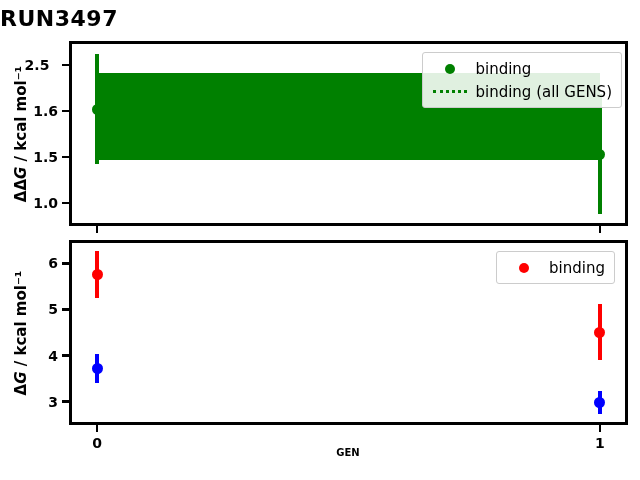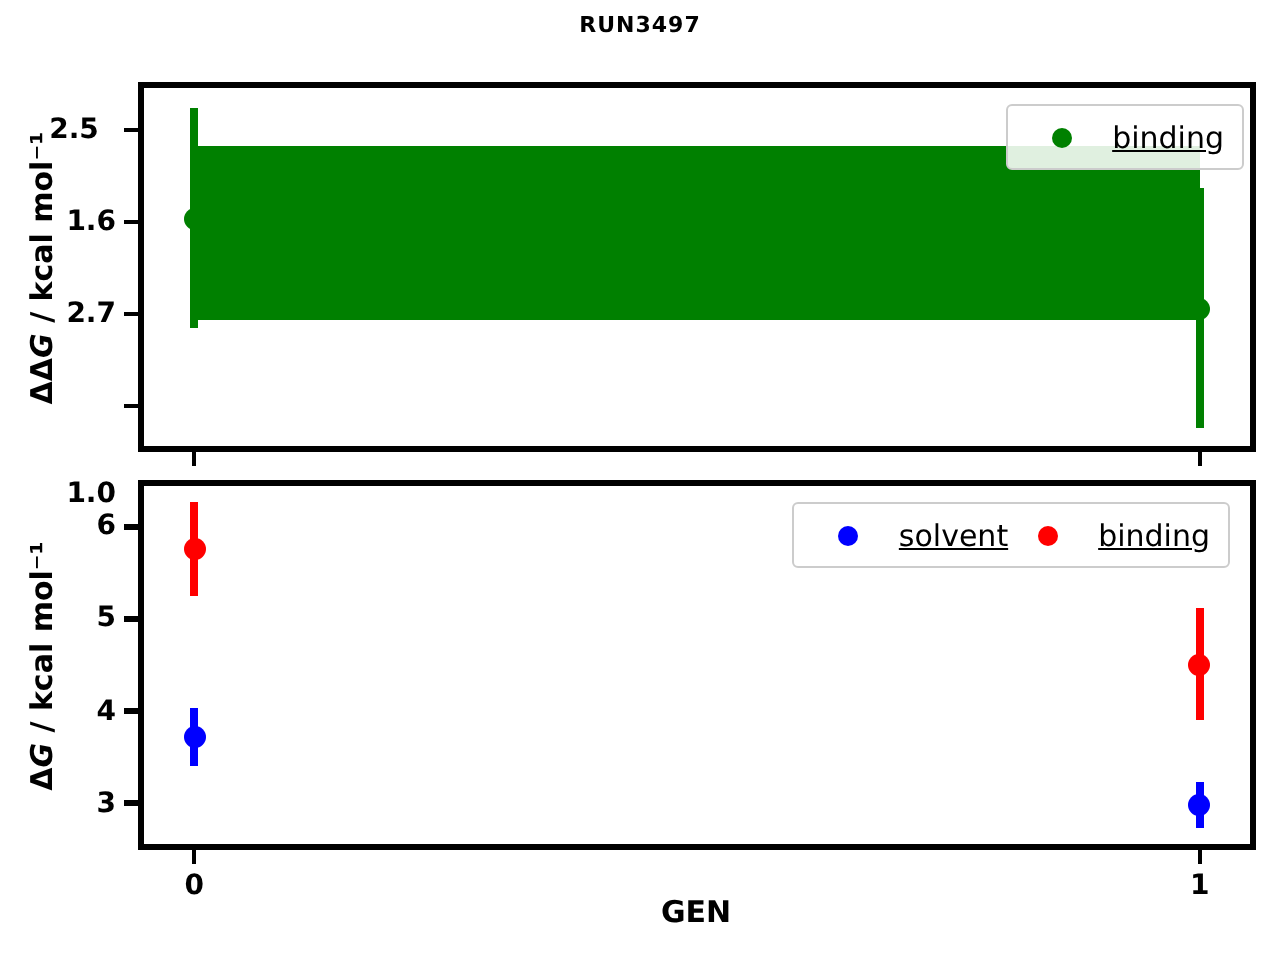--- a/index.html
+++ b/index.html
@@ -2,22 +2,22 @@
 <html><head>
 <meta charset="utf-8">
 <style>
   html,body{margin:0;padding:0;background:#ffffff;}
   .figure{
     position:relative;width:640px;height:480px;background:#ffffff;
     font-family:"DejaVu Sans","Liberation Sans",sans-serif;color:#000;
     overflow:hidden;
   }
   .suptitle{
-    position:absolute;top:6px;left:0;width:640px;text-align:center;
-    font-size:11px;font-weight:bold;letter-spacing:0.5px;
+    position:absolute;top:6px;left:0;width:640px;text-align:left;
+    font-size:22px;font-weight:bold;letter-spacing:0.5px;
   }
   .axes{
     position:absolute;box-sizing:content-box;border:3px solid #000;background:#ffffff;
   }
   #ax0{left:69px;top:41px;width:553px;height:179px;}
   #ax1{left:69px;top:240px;width:553px;height:179px;}
   .plot-layer{position:absolute;left:0;top:0;width:100%;height:100%;}
   .band{position:absolute;}
   .errbar{position:absolute;}
   .marker{position:absolute;border-radius:50%;}
@@ -26,26 +26,26 @@
     position:absolute;font-size:14px;font-weight:bold;line-height:18px;color:#000;
   }
   .ylabel{
     position:absolute;transform:translate(-50%,-50%) rotate(-90deg);
     white-space:nowrap;font-size:15px;font-weight:bold;
   }
   #ylabel0{left:21px;top:134px;}
   #ylabel1{left:21px;top:333px;}
   .xlabel{
     position:absolute;top:447px;left:348px;transform:translateX(-50%);
-    font-size:15px;font-weight:bold;
+    font-size:10px;font-weight:bold;
   }
   .legend{
     position:absolute;background:rgba(255,255,255,0.88);border:1px solid #cccccc;
-    border-radius:3px;padding:5px 9px;display:flex;flex-direction:row;gap:2px;
-    z-index:10;font-size:15px;line-height:20px;text-decoration:underline;
+    border-radius:3px;padding:5px 9px;display:flex;flex-direction:column;gap:2px;
+    z-index:10;font-size:15px;line-height:20px;
   }
   #legend0{top:8px;right:3px;}
   #legend1{top:8px;right:10px;}
   .legend-row{display:flex;align-items:center;height:21px;}
   .lmark{width:36px;display:flex;justify-content:center;align-items:center;margin-right:7px;flex:none;}
   .ldot{width:10px;height:10px;border-radius:50%;display:inline-block;}
   .ldotted{width:34px;height:0;border-top:3px dotted #008000;display:inline-block;}
   .llabel{white-space:nowrap;}
   i.mathvar{font-style:italic;}
 </style>
@@ -70,58 +70,58 @@
         <div class="errbar" style="left: 525.864px; width: 4px; top: 50.4872px; height: 119.333px; background: rgb(0, 128, 0);"></div>
         <div class="marker" style="left: 522.364px; top: 104.654px; width: 11px; height: 11px; background: rgb(0, 128, 0);"></div>
       </div>
     <div class="legend" id="legend0">
       <div class="legend-row">
         <span class="lmark">
             <span class="ldot" style="background: rgb(0, 128, 0);"></span>
           </span>
         <span class="llabel">binding</span>
       </div>
+      <div class="legend-row">
+        <span class="lmark">
+            <span class="ldotted" style="border-top-color: rgb(0, 128, 0);"></span>
+          </span>
+        <span class="llabel">binding (all GENS)</span>
+      </div>
     </div>
   </div>
 
   <div class="axes" id="ax1">
     <div class="plot-layer" id="plot1">
         <div class="errbar" style="left: 23.1364px; width: 4px; top: 111.183px; height: 28.6031px; background: rgb(0, 0, 255);"></div>
         <div class="marker" style="left: 19.6364px; top: 119.985px; width: 11px; height: 11px; background: rgb(0, 0, 255);"></div>
         <div class="errbar" style="left: 525.864px; width: 4px; top: 147.629px; height: 23.067px; background: rgb(0, 0, 255);"></div>
         <div class="marker" style="left: 522.364px; top: 153.662px; width: 11px; height: 11px; background: rgb(0, 0, 255);"></div>
         <div class="errbar" style="left: 23.1364px; width: 4px; top: 8.30412px; height: 47.0567px; background: rgb(255, 0, 0);"></div>
         <div class="marker" style="left: 19.6364px; top: 26.3325px; width: 11px; height: 11px; background: rgb(255, 0, 0);"></div>
         <div class="errbar" style="left: 525.864px; width: 4px; top: 61.3582px; height: 55.3608px; background: rgb(255, 0, 0);"></div>
         <div class="marker" style="left: 522.364px; top: 83.5387px; width: 11px; height: 11px; background: rgb(255, 0, 0);"></div>
       </div>
     <div class="legend" id="legend1">
       <div class="legend-row">
         <span class="lmark">
-            <span class="ldot" style="background: rgb(0, 0, 255);"></span>
-          </span>
-        <span class="llabel">solvent</span>
-      </div>
-      <div class="legend-row">
-        <span class="lmark">
             <span class="ldot" style="background: rgb(255, 0, 0);"></span>
           </span>
         <span class="llabel">binding</span>
       </div>
     </div>
   </div>
 
 <div class="tickmark" style="left: 62px; width: 7px; top: 63.8628px; height: 2.5px;"></div>
     <div class="ticklabel" style="left: 16px; width: 42px; top: 56.1128px; text-align: center;">2.5</div>
     <div class="tickmark" style="left: 62px; width: 7px; top: 109.76px; height: 2.5px;"></div>
     <div class="ticklabel" style="left: 16px; width: 42px; top: 102.01px; text-align: right;">1.6</div>
     <div class="tickmark" style="left: 62px; width: 7px; top: 155.658px; height: 2.5px;"></div>
-    <div class="ticklabel" style="left: 16px; width: 42px; top: 147.908px; text-align: right;">2.7</div>
+    <div class="ticklabel" style="left: 16px; width: 42px; top: 147.908px; text-align: right;">1.5</div>
     <div class="tickmark" style="left: 62px; width: 7px; top: 201.555px; height: 2.5px;"></div>
-    <div class="ticklabel" style="left: 16px; width: 42px; top: 193.805px; text-align: right; margin-top: 44px;">1.0</div>
+    <div class="ticklabel" style="left: 16px; width: 42px; top: 193.805px; text-align: right;">1.0</div>
     <div class="tickmark" style="left: 95.8864px; width: 2.5px; top: 226px; height: 7px;"></div>
     <div class="tickmark" style="left: 598.614px; width: 2.5px; top: 226px; height: 7px;"></div>
     <div class="tickmark" style="left: 62px; width: 7px; top: 262.049px; height: 2.5px;"></div>
     <div class="ticklabel" style="left: 16px; width: 42px; top: 254.299px; text-align: right;">6</div>
     <div class="tickmark" style="left: 62px; width: 7px; top: 308.183px; height: 2.5px;"></div>
     <div class="ticklabel" style="left: 16px; width: 42px; top: 300.433px; text-align: right;">5</div>
     <div class="tickmark" style="left: 62px; width: 7px; top: 354.317px; height: 2.5px;"></div>
     <div class="ticklabel" style="left: 16px; width: 42px; top: 346.567px; text-align: right;">4</div>
     <div class="tickmark" style="left: 62px; width: 7px; top: 400.451px; height: 2.5px;"></div>
     <div class="ticklabel" style="left: 16px; width: 42px; top: 392.701px; text-align: right;">3</div>

